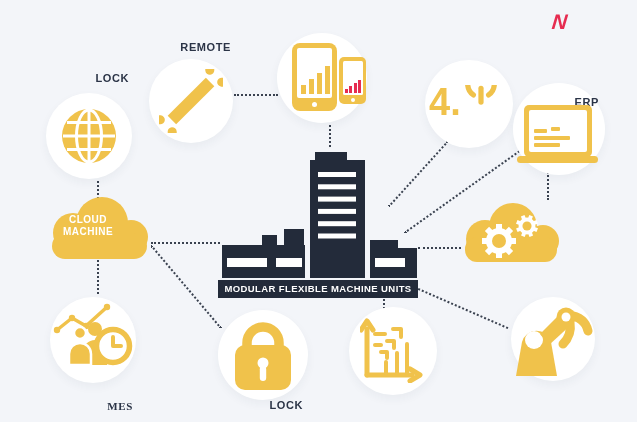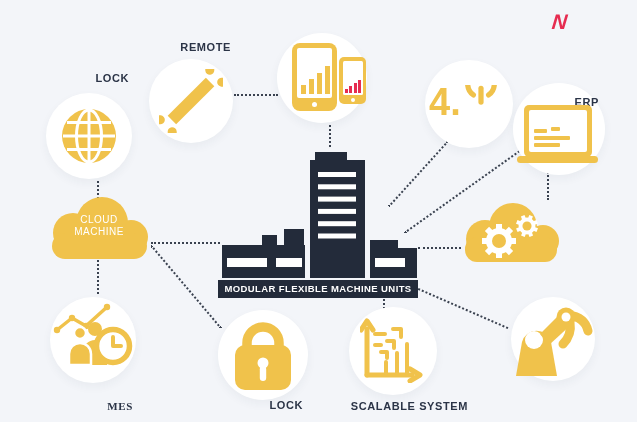--- a/index.html
+++ b/index.html
@@ -27,21 +27,21 @@
   .l-iiot{left:49px;top:72px;width:80px;}
   .l-remote{left:151px;top:41px;width:80px;}
   .l-erp{left:519px;top:76px;width:80px;margin-top:20px;}
   .l-mes{left:53px;top:400px;width:80px;font-family:Liberation Serif, serif;}
   .l-lock{left:223px;top:399px;width:80px;}
   .l-scal{left:318px;top:400px;width:150px;}
   
   .banner{position:absolute;left:218px;top:280px;width:200px;height:18px;background:#232B3A;color:#fff;
     font-size:9.5px;font-weight:700;letter-spacing:.4px;line-height:18px;text-align:center;}
   
-  .cloud-txt{position:absolute;left:46px;top:214px;width:106px;color:#fff;font-weight:400;font-size:10px;
+  .cloud-txt{position:absolute;left:35px;top:214px;width:106px;color:#fff;font-weight:700;font-size:10px;
     letter-spacing:.5px;line-height:12px;text-align:center;}
   
   .tablet{position:absolute;left:292px;top:43px;width:45px;height:68px;background:#F0C24B;border-radius:8px;}
   .tablet .scr{position:absolute;left:5px;right:5px;top:5px;bottom:13px;background:#fff;border-radius:2px;}
   .tablet .dot{position:absolute;left:50%;margin-left:-2.5px;bottom:4px;width:5px;height:5px;border-radius:50%;background:#fff;}
   .bar{position:absolute;bottom:4px;background:#F0C24B;}
   .phone{position:absolute;left:339px;top:57px;width:27px;height:47px;background:#F0C24B;border-radius:5px;}
   .phone .scr{position:absolute;left:3.5px;right:3.5px;top:3.5px;bottom:9px;background:#fff;border-radius:1.5px;}
   .phone .dot{position:absolute;left:50%;margin-left:-2px;bottom:2.5px;width:4px;height:4px;border-radius:50%;background:#fff;}
   .rbar{position:absolute;bottom:2px;background:#E62C50;}
@@ -88,21 +88,20 @@
   <div class="circle c-mes"></div>
   <div class="circle c-lock"></div>
   <div class="circle c-scal"></div>
   <div class="circle c-robot"></div>
 
   <div class="lbl l-iiot">LOCK</div>
   <div class="lbl l-remote">REMOTE</div>
   <div class="lbl l-erp">ERP</div>
   <div class="lbl l-mes">MES</div>
   <div class="lbl l-lock">LOCK</div>
-  <div class="lbl l-scal">SCALABLE SYSTEM</div>
 
   <svg style="left:61px;top:108px;" width="56" height="56" viewBox="0 0 56 56">
     <circle cx="28" cy="28" r="27" fill="#F0C24B"></circle>
     <g stroke="#fff" stroke-width="3" fill="none">
       <ellipse cx="28" cy="28" rx="12.5" ry="26"></ellipse>
       <line x1="28" y1="2" x2="28" y2="54"></line>
       <line x1="2" y1="28" x2="54" y2="28"></line>
       <line x1="6" y1="14.5" x2="50" y2="14.5"></line>
       <line x1="6" y1="41.5" x2="50" y2="41.5"></line>
     </g>

